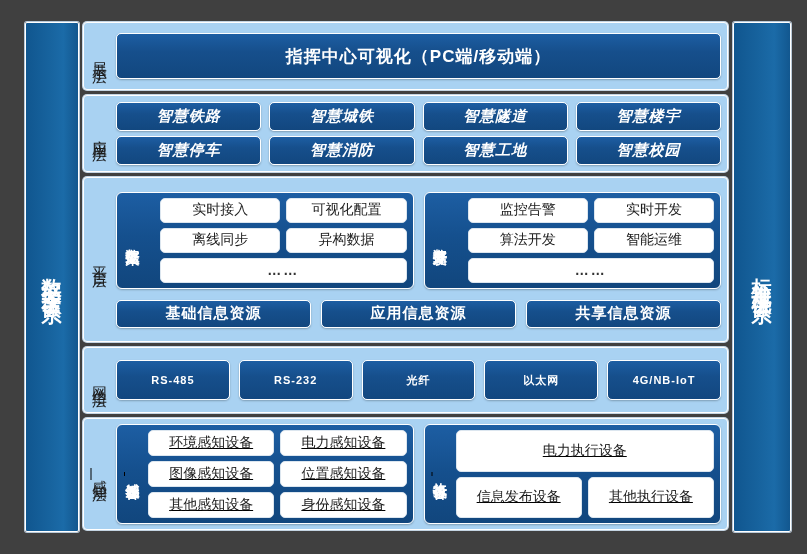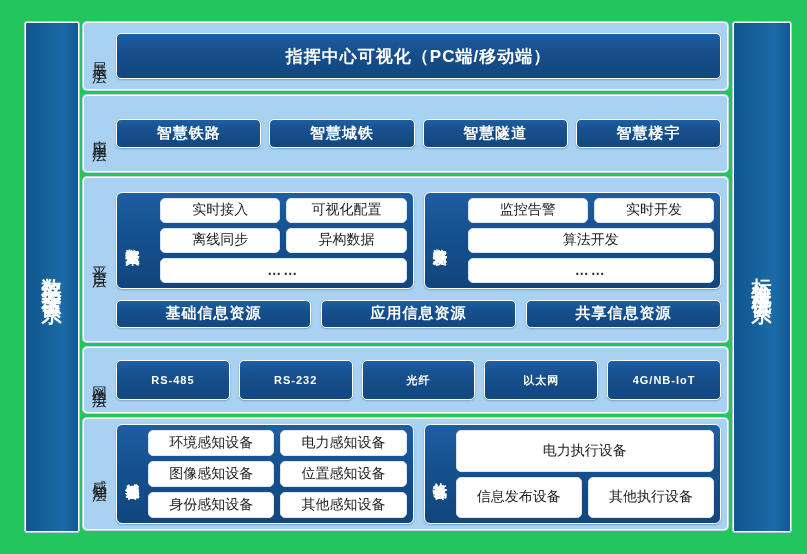--- a/index.html
+++ b/index.html
@@ -6,21 +6,21 @@
   html,body{margin:0;padding:0;}
   body{
     width:807px;height:554px;
     background:#ffffff;
     font-family:"Liberation Sans","DejaVu Sans",sans-serif;
     overflow:hidden;
   }
   #canvas{
     position:relative;
     width:807px;height:554px;
-    background:#22c55e;
+    background:#404040;
   }
 
   
   .pillar{
     position:absolute;
     background:linear-gradient(to right,#10568f 0%,#17639e 45%,#1b6ba8 72%,#12578f 100%);
     border:1px solid #ffffff;
     box-shadow:0 0 0 1px #b9c9d8;
     border-radius:2px;
     display:flex;align-items:center;justify-content:center;
@@ -79,21 +79,21 @@
     white-space:nowrap;
   }
 
   
   #layer-display{top:22px;height:68px;}
   #display-chip{height:46px;font-size:17px;letter-spacing:1px;}
 
   
   #layer-app{top:95px;height:77px;}
   .app-row{display:flex;gap:8px;}
-  .app-row .chip{flex:1;height:29px;}
+  .app-row .chip{flex:1;height:29px;font-style:italic;}
 
   
   #layer-platform{top:177px;height:165px;}
   .platform-top{display:flex;gap:10px;}
   .pblock{
     flex:1;
     background:linear-gradient(to bottom,#1d5ea3 0%,#15508e 45%,#11467d 100%);
     border:1px solid #ffffff;
     border-radius:6px;
     box-shadow:0 1px 2px rgba(0,0,0,.25);
@@ -127,21 +127,21 @@
   .wbox.dots{letter-spacing:2px;color:#333;font-weight:700;}
   .res-row{display:flex;gap:10px;margin-top:6px;}
   .res-row .chip{flex:1;height:28px;}
 
   
   #layer-net{top:347px;height:66px;}
   .net-row{display:flex;gap:9px;}
   .net-row .chip{flex:1;height:40px;font-size:11px;}
 
   
-  #layer-sense{top:418px;height:112px;}
+  #layer-sense{top:418px;height:112px;text-decoration:underline;}
   .sense-row{display:flex;gap:10px;height:100%;}
   .sblock{
     flex:1;
     background:linear-gradient(to bottom,#1d5ea3 0%,#15508e 45%,#11467d 100%);
     border:1px solid #ffffff;
     border-radius:6px;
     box-shadow:0 1px 2px rgba(0,0,0,.25);
     display:flex;align-items:stretch;
     padding:5px 6px;gap:5px;
     box-sizing:border-box;
@@ -176,20 +176,26 @@
     <div class="layer-label">
       <span>应用层</span>
     </div>
     <div class="layer-body">
       <div class="app-row">
         <div class="chip">智慧铁路</div>
         <div class="chip">智慧城铁</div>
         <div class="chip">智慧隧道</div>
         <div class="chip">智慧楼宇</div>
       </div>
+      <div class="app-row">
+        <div class="chip">智慧停车</div>
+        <div class="chip">智慧消防</div>
+        <div class="chip">智慧工地</div>
+        <div class="chip">智慧校园</div>
+      </div>
     </div>
   </div>
 
   <div class="layer" id="layer-platform">
     <div class="layer-label">
       <span>平台层</span>
     </div>
     <div class="layer-body">
 
       <div class="platform-top">
@@ -217,20 +223,21 @@
           <div class="pblock-label">
             <span>数据开发</span>
           </div>
           <div class="pblock-grid">
             <div class="prow">
               <div class="wbox">监控告警</div>
               <div class="wbox">实时开发</div>
             </div>
             <div class="prow">
               <div class="wbox">算法开发</div>
+              <div class="wbox">智能运维</div>
             </div>
             <div class="prow">
               <div class="wbox dots">……</div>
             </div>
           </div>
         </div>
 
       </div>
 
       <div class="res-row">
@@ -271,22 +278,22 @@
           <div class="sblock-grid">
             <div class="prow">
               <div class="wbox">环境感知设备</div>
               <div class="wbox">电力感知设备</div>
             </div>
             <div class="prow">
               <div class="wbox">图像感知设备</div>
               <div class="wbox">位置感知设备</div>
             </div>
             <div class="prow">
+              <div class="wbox">其他感知设备</div>
               <div class="wbox">身份感知设备</div>
-              <div class="wbox">其他感知设备</div>
             </div>
           </div>
         </div>
 
         <div class="sblock">
           <div class="pblock-label">
             <span>执行设备</span>
           </div>
           <div class="sblock-grid">
             <div class="prow">

